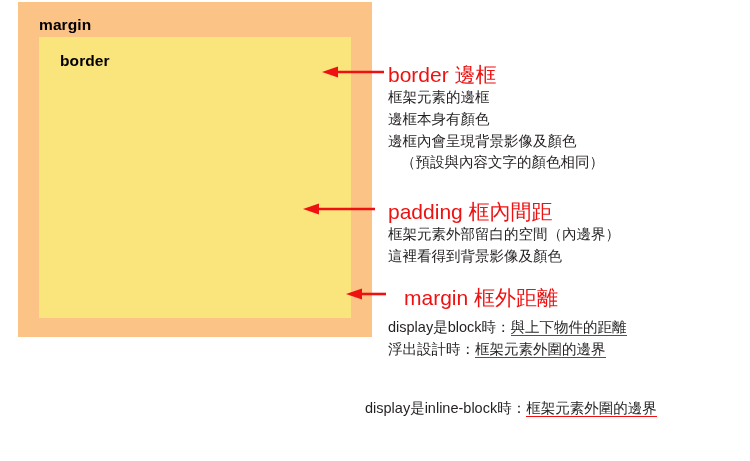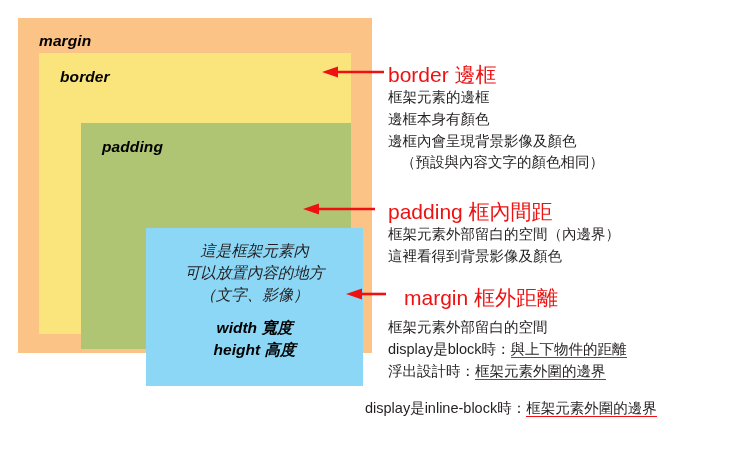--- a/index.html
+++ b/index.html
@@ -13,24 +13,23 @@
     position: relative;
     overflow: hidden;
     font-family: "Liberation Sans", "DejaVu Sans", sans-serif;
     color: #231f20;
   }
 
   
   #boxmodel {
     position: absolute;
     left: 18px;
-    top: 18px;
+    top: 2px;
     width: 354px;
     height: 335px;
-    font-style: italic;
   }
   .layer {
     position: absolute;
     box-sizing: border-box;
   }
   .layer-label {
     font-weight: bold;
     font-size: 15.5px;
     color: #000000;
     line-height: 1;
@@ -115,34 +114,20 @@
 <body>
 
 <div id="boxmodel">
 
   <div id="margin-layer" class="layer">
     <span class="layer-label">margin</span>
 
     <div id="border-layer" class="layer">
       <span class="layer-label">border</span>
 
-      <div id="padding-layer" class="layer">
-        <span class="layer-label">padding</span>
-
-        <div id="content-layer" class="layer">
-          <div class="content-line">這是框架元素內</div>
-          <div class="content-line">可以放置內容的地方</div>
-          <div class="content-line">（文字、影像）</div>
-          <div class="dims-block">
-            <div class="content-dim">width 寬度</div>
-            <div class="content-dim">height 高度</div>
-          </div>
-        </div>
-
-      </div>
     </div>
   </div>
 </div>
 
 <div class="arrow" style="left:322px; top:66px; width:62px;">
   <svg width="62" height="12" viewBox="0 0 62 12">
     <line x1="14" y1="6" x2="62" y2="6" stroke="#ee1111" stroke-width="2.6"></line>
     <polygon points="0,6 16,0.4 16,11.6" fill="#ee1111"></polygon>
   </svg>
 </div>
@@ -173,21 +158,20 @@
 <div class="callout-title" style="left:388px; top:201px;text-align:right;">padding 框內間距</div>
 
 <div class="desc" style="left:388px; top:224px;">
   <div>框架元素外部留白的空間（內邊界）</div>
   <div>這裡看得到背景影像及顏色</div>
 </div>
 
 <div class="callout-title" style="left:404px; top:287px;">margin 框外距離</div>
 
 <div class="desc" style="left:388px; top:317px;">
-  <div>框架元素外部留白的空間</div>
   <div>
     <span>display是block時：</span><span class="u">與上下物件的距離</span>
   </div>
   <div>
     <span>浮出設計時：</span><span class="u">框架元素外圍的邊界</span>
   </div>
 </div>
 
 <div class="desc" style="left:365px; top:398px;">
   <div>

